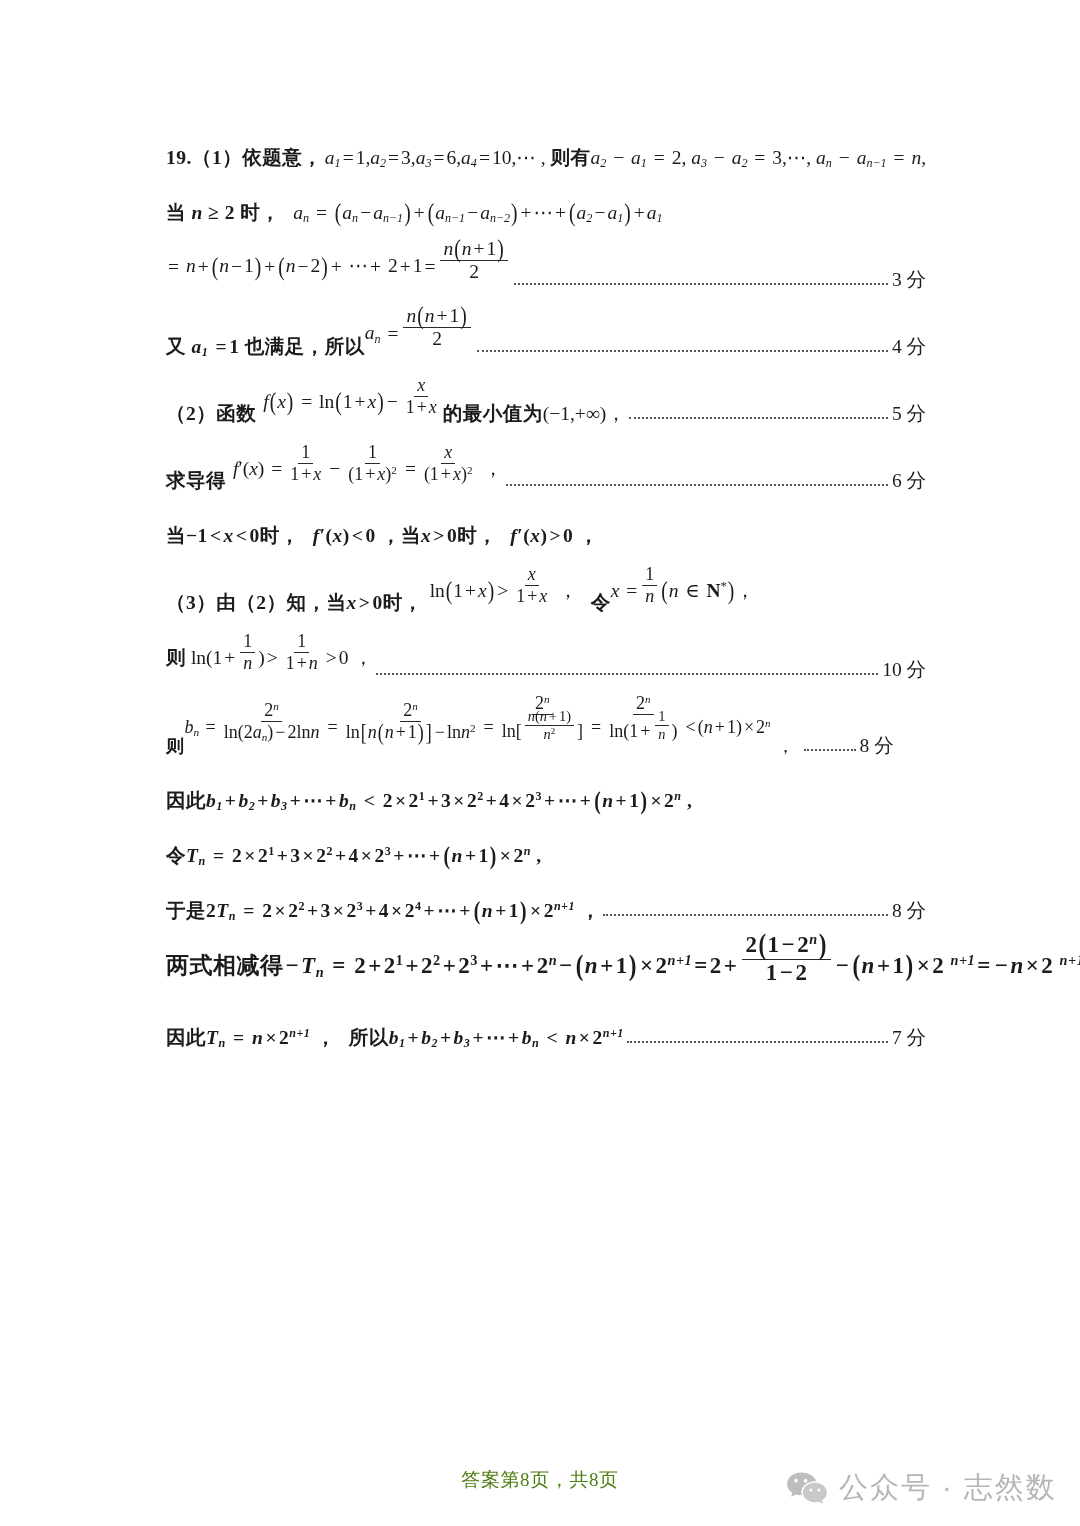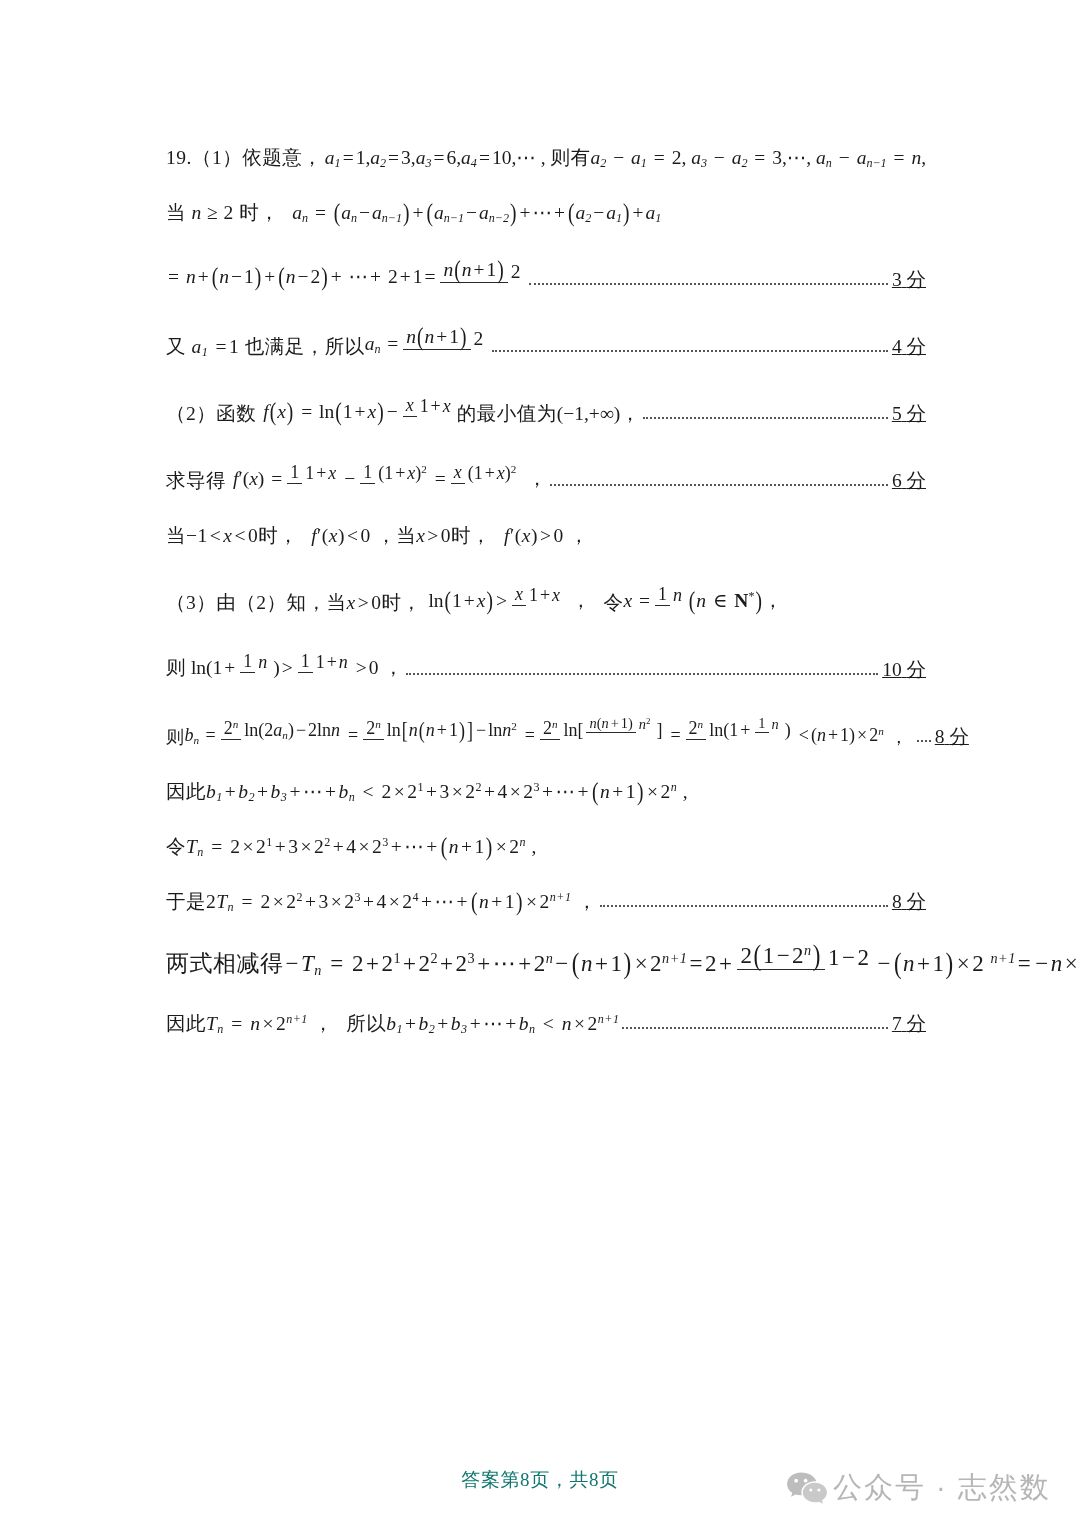--- a/index.html
+++ b/index.html
@@ -35,40 +35,40 @@
     display: flex;
     align-items: flex-end;
     min-height: 34px;
     margin-bottom: 21px;
     font-size: 19.5px;
     line-height: 1.05;
     white-space: nowrap;
   }
   .ln.tall { min-height: 46px; }
 
-  .cn { font-family: "Liberation Serif", "DejaVu Serif", serif; letter-spacing: .5px; }
+  .cn { font-family: "Liberation Serif", "DejaVu Serif", serif; letter-spacing: .5px; font-weight: bold; }
   .mi { font-style: italic; font-family: "Liberation Serif","DejaVu Serif",serif; }
   .mn { font-style: normal; }
   .op { padding: 0 2px; }
   .sp { display:inline-block; width:7px; }
   .sp2 { display:inline-block; width:13px; }
 
   sub, sup {
     font-size: 0.62em;
     font-style: italic;
     line-height: 0;
   }
   sub { vertical-align: -0.28em; }
   sup { vertical-align: 0.55em; }
   sub.up, sup.up { font-style: normal; }
 
   
   .frac {
     display: inline-flex;
-    flex-direction: row;
+    flex-direction: column;
     align-items: center;
     vertical-align: middle;
     margin: 0 3px;
     position: relative;
     top: -0.38em;
   }
   .frac > .num {
     padding: 0 3px 1px 3px;
     border-bottom: 1.3px solid #2a2a2a;
     font-size: 0.92em;
@@ -94,44 +94,43 @@
     border-bottom: 2.2px dotted #555;
     margin: 0 3px 5px 3px;
     min-width: 14px;
     height: 1px;
     align-self: flex-end;
   }
   .score {
     flex: 0 0 auto;
     padding-left: 1px;
     font-size: 19.5px;
-    text-decoration: underline;
   }
   .score .num { font-style: normal; }
 
   
   .footer {
     position: absolute;
     left: 0;
     top: 1467px;
     width: 1080px;
     text-align: center;
     font-size: 19px;
-    color: #0f766e;
+    color: #4d7c0f;
   }
   .footer .f-inner { display:inline-block; letter-spacing: .6px; }
 
   
   .watermark {
     position: absolute;
     left: 786px;
     top: 1468px;
     display: flex;
     align-items: center;
-    gap: 5px;
+    gap: 11px;
     opacity: 1;
   }
   .wm-icon { width: 42px; height: 34px; display:block; }
   .wm-text {
     font-size: 29px;
     color: #b6b6b6;
     font-family: "Liberation Sans", "DejaVu Sans", sans-serif;
     letter-spacing: 2px;
     white-space: nowrap;
   }

